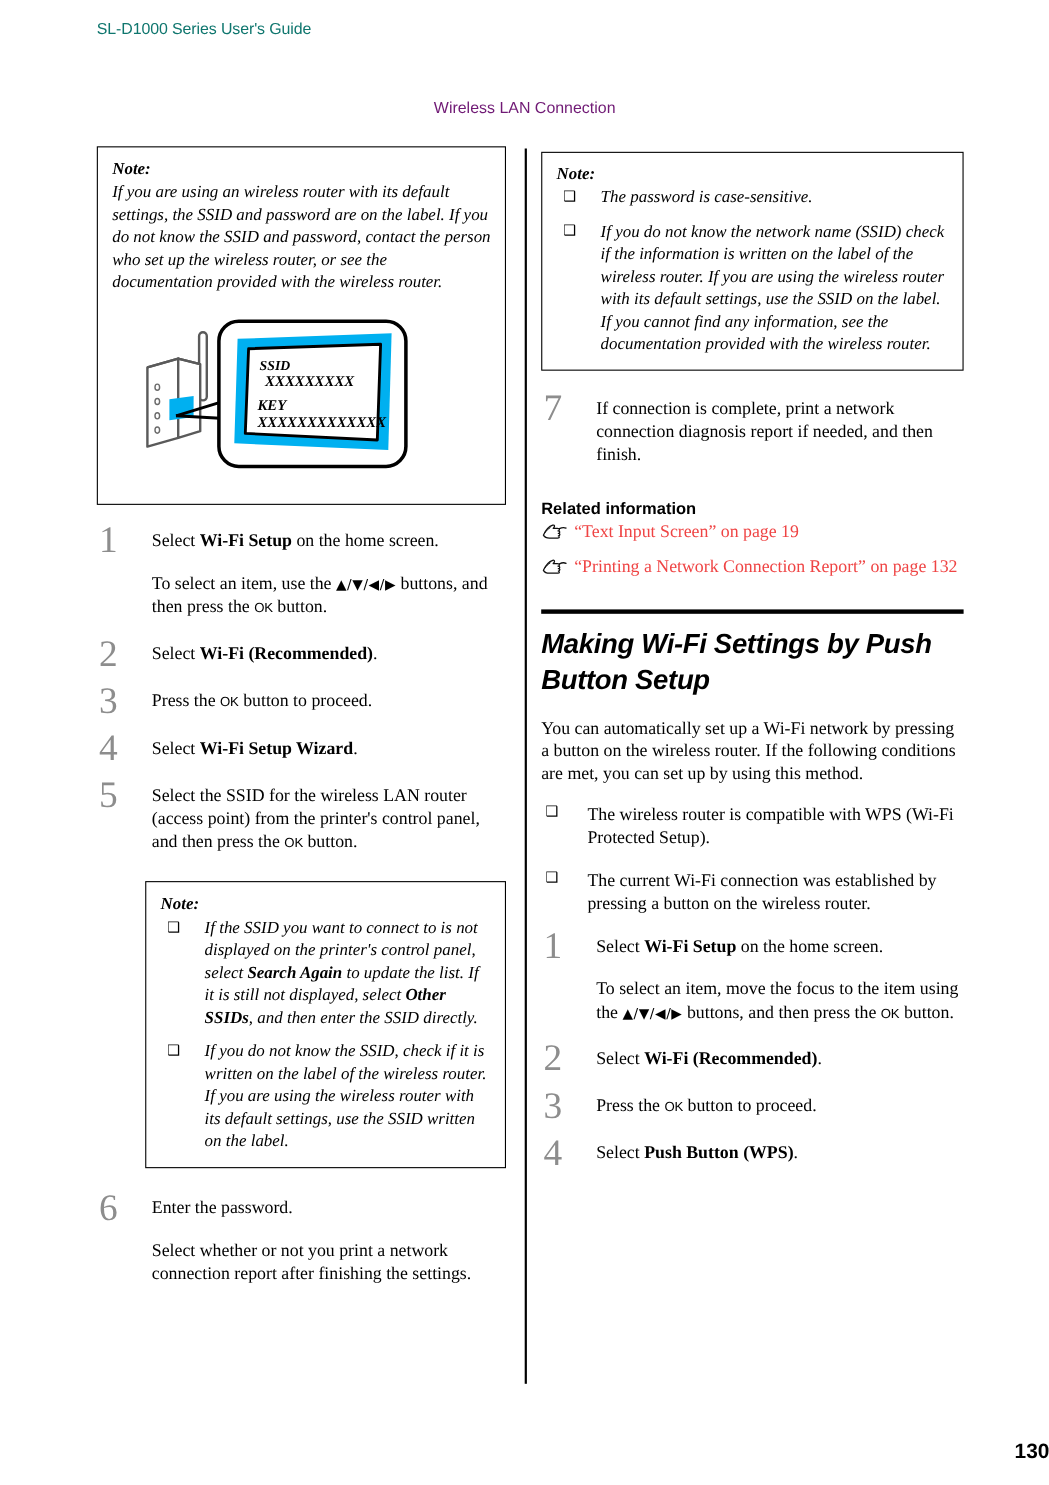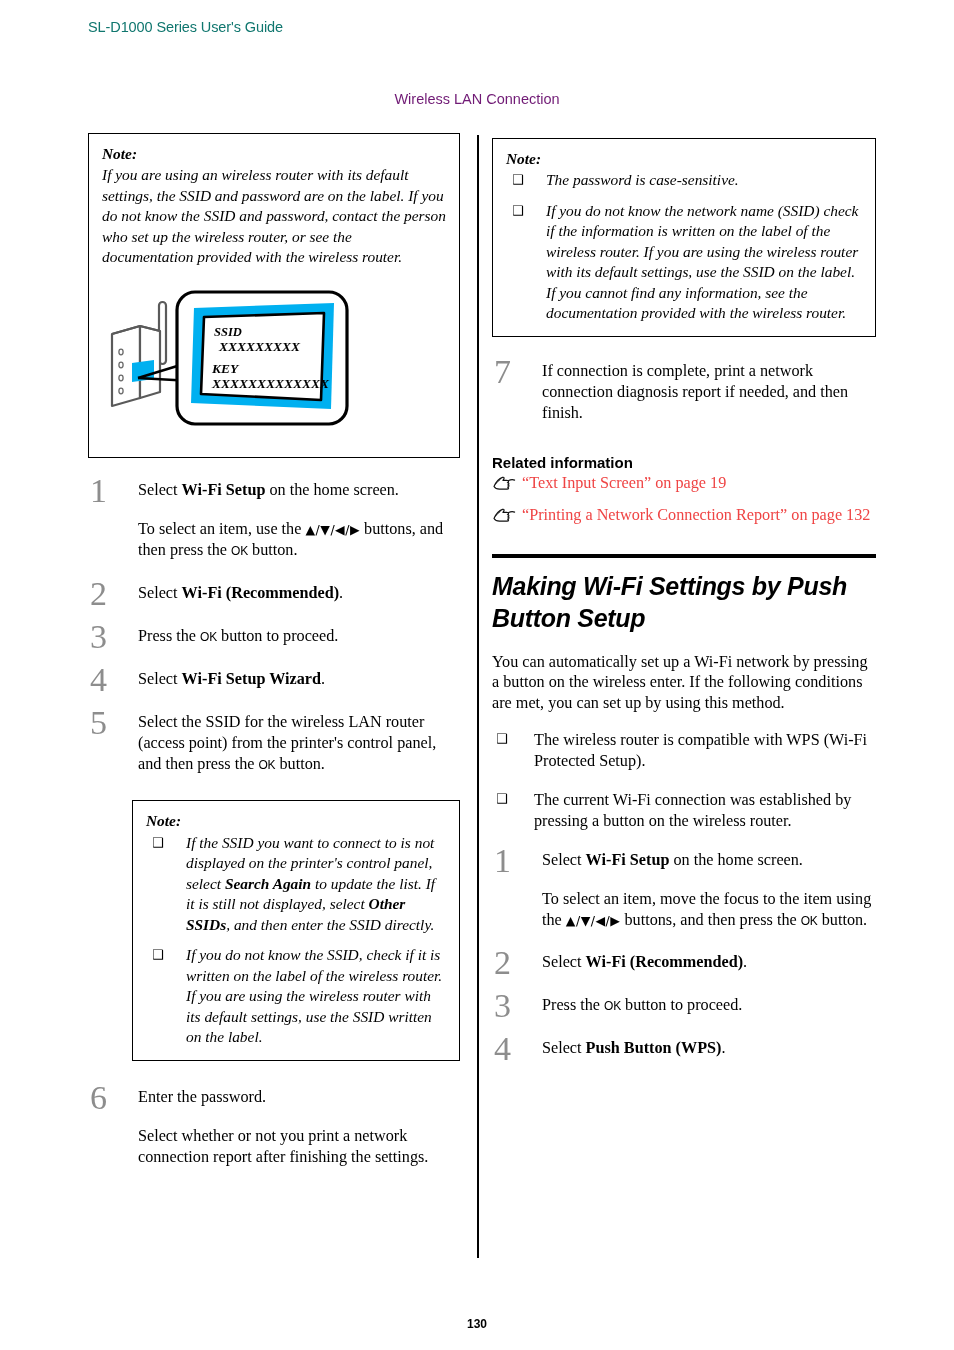--- a/index.html
+++ b/index.html
@@ -101,20 +101,21 @@
     font-style: normal;
     font-size: 13px;
     font-family: "DejaVu Sans", sans-serif;
     line-height: 1;
   }
   .note-list li b { font-weight: bold; font-style: italic; }
 
   
   .illus {
     margin: 18px 0 4px 0;
+    text-align: center;
   }
 
   
   .step {
     position: relative;
     padding-left: 50px;
     margin-top: 22px;
   }
   .step .num {
     position: absolute;
@@ -211,24 +212,24 @@
     font-family: "DejaVu Sans", sans-serif;
     line-height: 1.1;
   }
 
   
   .folio {
     position: absolute;
     left: 0;
     right: 0;
     bottom: 19px;
-    text-align: center;
+    text-align: right;
     font-family: "Liberation Sans", sans-serif;
     font-weight: bold;
-    font-size: 12px;
+    font-size: 19px;
   }
 </style>
 </head>
 <body>
 
 <div class="page">
 
   <div class="running-head">SL-D1000 Series User's Guide</div>
   <div class="section-head">Wireless LAN Connection</div>
 
@@ -364,21 +365,21 @@
           <path d="M16.6 6.6 C18.5 5.6, 20.8 5.3, 22.6 6.1" fill="none" stroke="#111" stroke-width="1.15" stroke-linecap="round"></path>
           <path d="M3.2 10.6 C4.8 8.2, 6.6 6.6, 8.4 5.6" fill="none" stroke="#111" stroke-width="0.9"></path>
         </svg>
       </span>
       <span>“Printing a Network Connection Report” on page 132</span>
     </a>
 
     <div class="rule"></div>
     <h1 class="h-title">Making Wi-Fi Settings by Push Button Setup</h1>
 
-    <p class="body-para">You can automatically set up a Wi-Fi network by pressing a button on the wireless enter. If the following conditions are met, you can set up by using this method.</p>
+    <p class="body-para">You can automatically set up a Wi-Fi network by pressing a button on the wireless router. If the following conditions are met, you can set up by using this method.</p>
 
     <ul class="sq-list">
         <li><span class="sq">❑</span><span>The wireless router is compatible with WPS (Wi-Fi Protected Setup).</span></li>
         <li><span class="sq">❑</span><span>The current Wi-Fi connection was established by pressing a button on the wireless router.</span></li>
       </ul>
 
     <div class="steps" style="margin-top:-4px;">
       <div class="step">
         <span class="num">1</span>
         <div>

